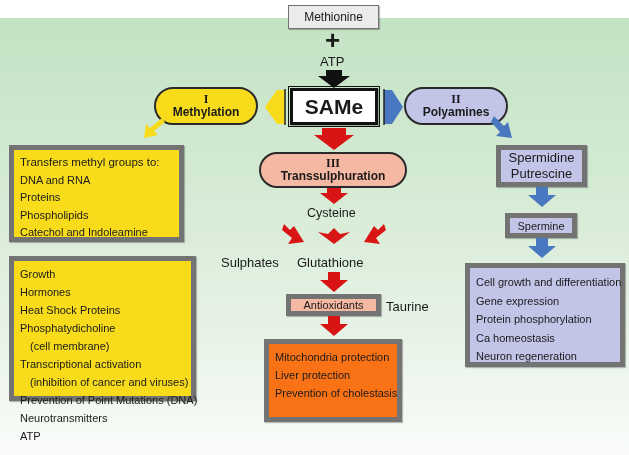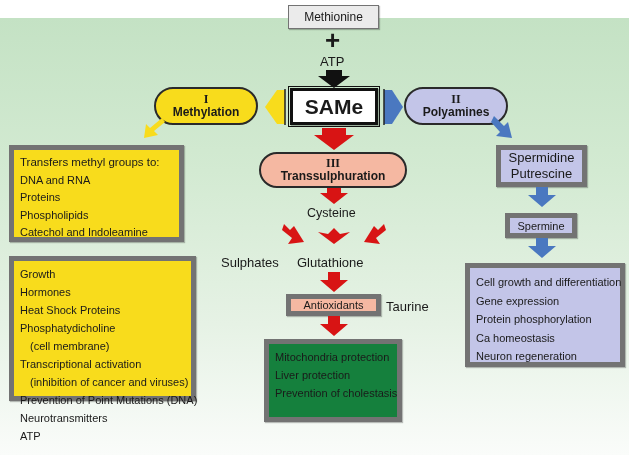--- a/index.html
+++ b/index.html
@@ -129,21 +129,21 @@
 </svg>
 
 <div class="box" style="left:286px;top:294px;width:95px;height:22px;background:#f5b8a2;display:flex;align-items:center;justify-content:center;font-size:11px;">
   <span>Antioxidants</span>
 </div>
 
 <svg class="ar" style="left:318px;top:316px;" width="32" height="22">
   <polygon points="10,0 22,0 22,8 30,8 16,20 2,8 10,8" fill="#d81414"></polygon>
 </svg>
 
-<div class="box" style="left:264px;top:339px;width:138px;height:83px;background:#15803d;">
+<div class="box" style="left:264px;top:339px;width:138px;height:83px;background:#f97316;">
   <div class="list" style="padding-top:4px;line-height:18px;">
     <div>Mitochondria protection</div>
     <div>Liver protection</div>
     <div>Prevention of cholestasis</div>
   </div>
 </div>
 
 <div class="box" style="left:496px;top:145px;width:91px;height:42px;background:#c3c5e8;display:flex;flex-direction:column;align-items:center;justify-content:center;font-size:13px;line-height:16px;">
   <span>Spermidine</span>
   <span>Putrescine</span>

